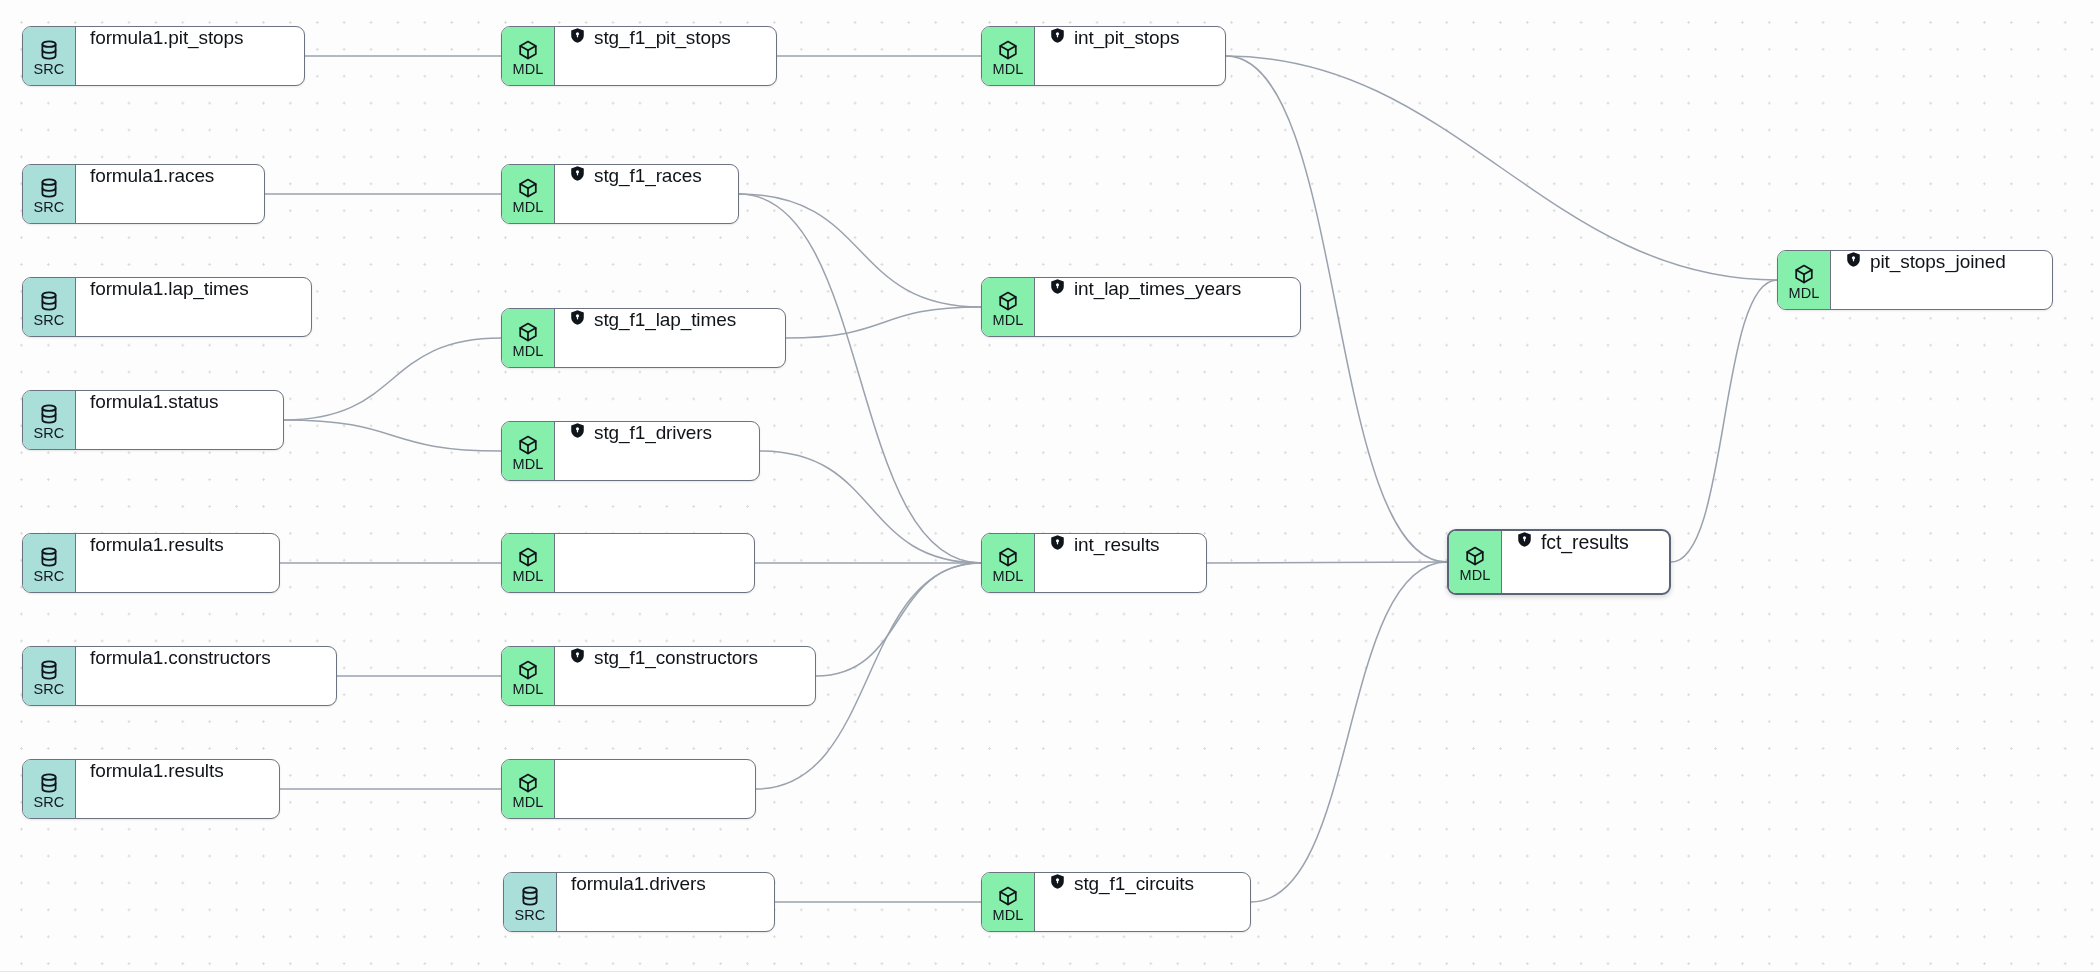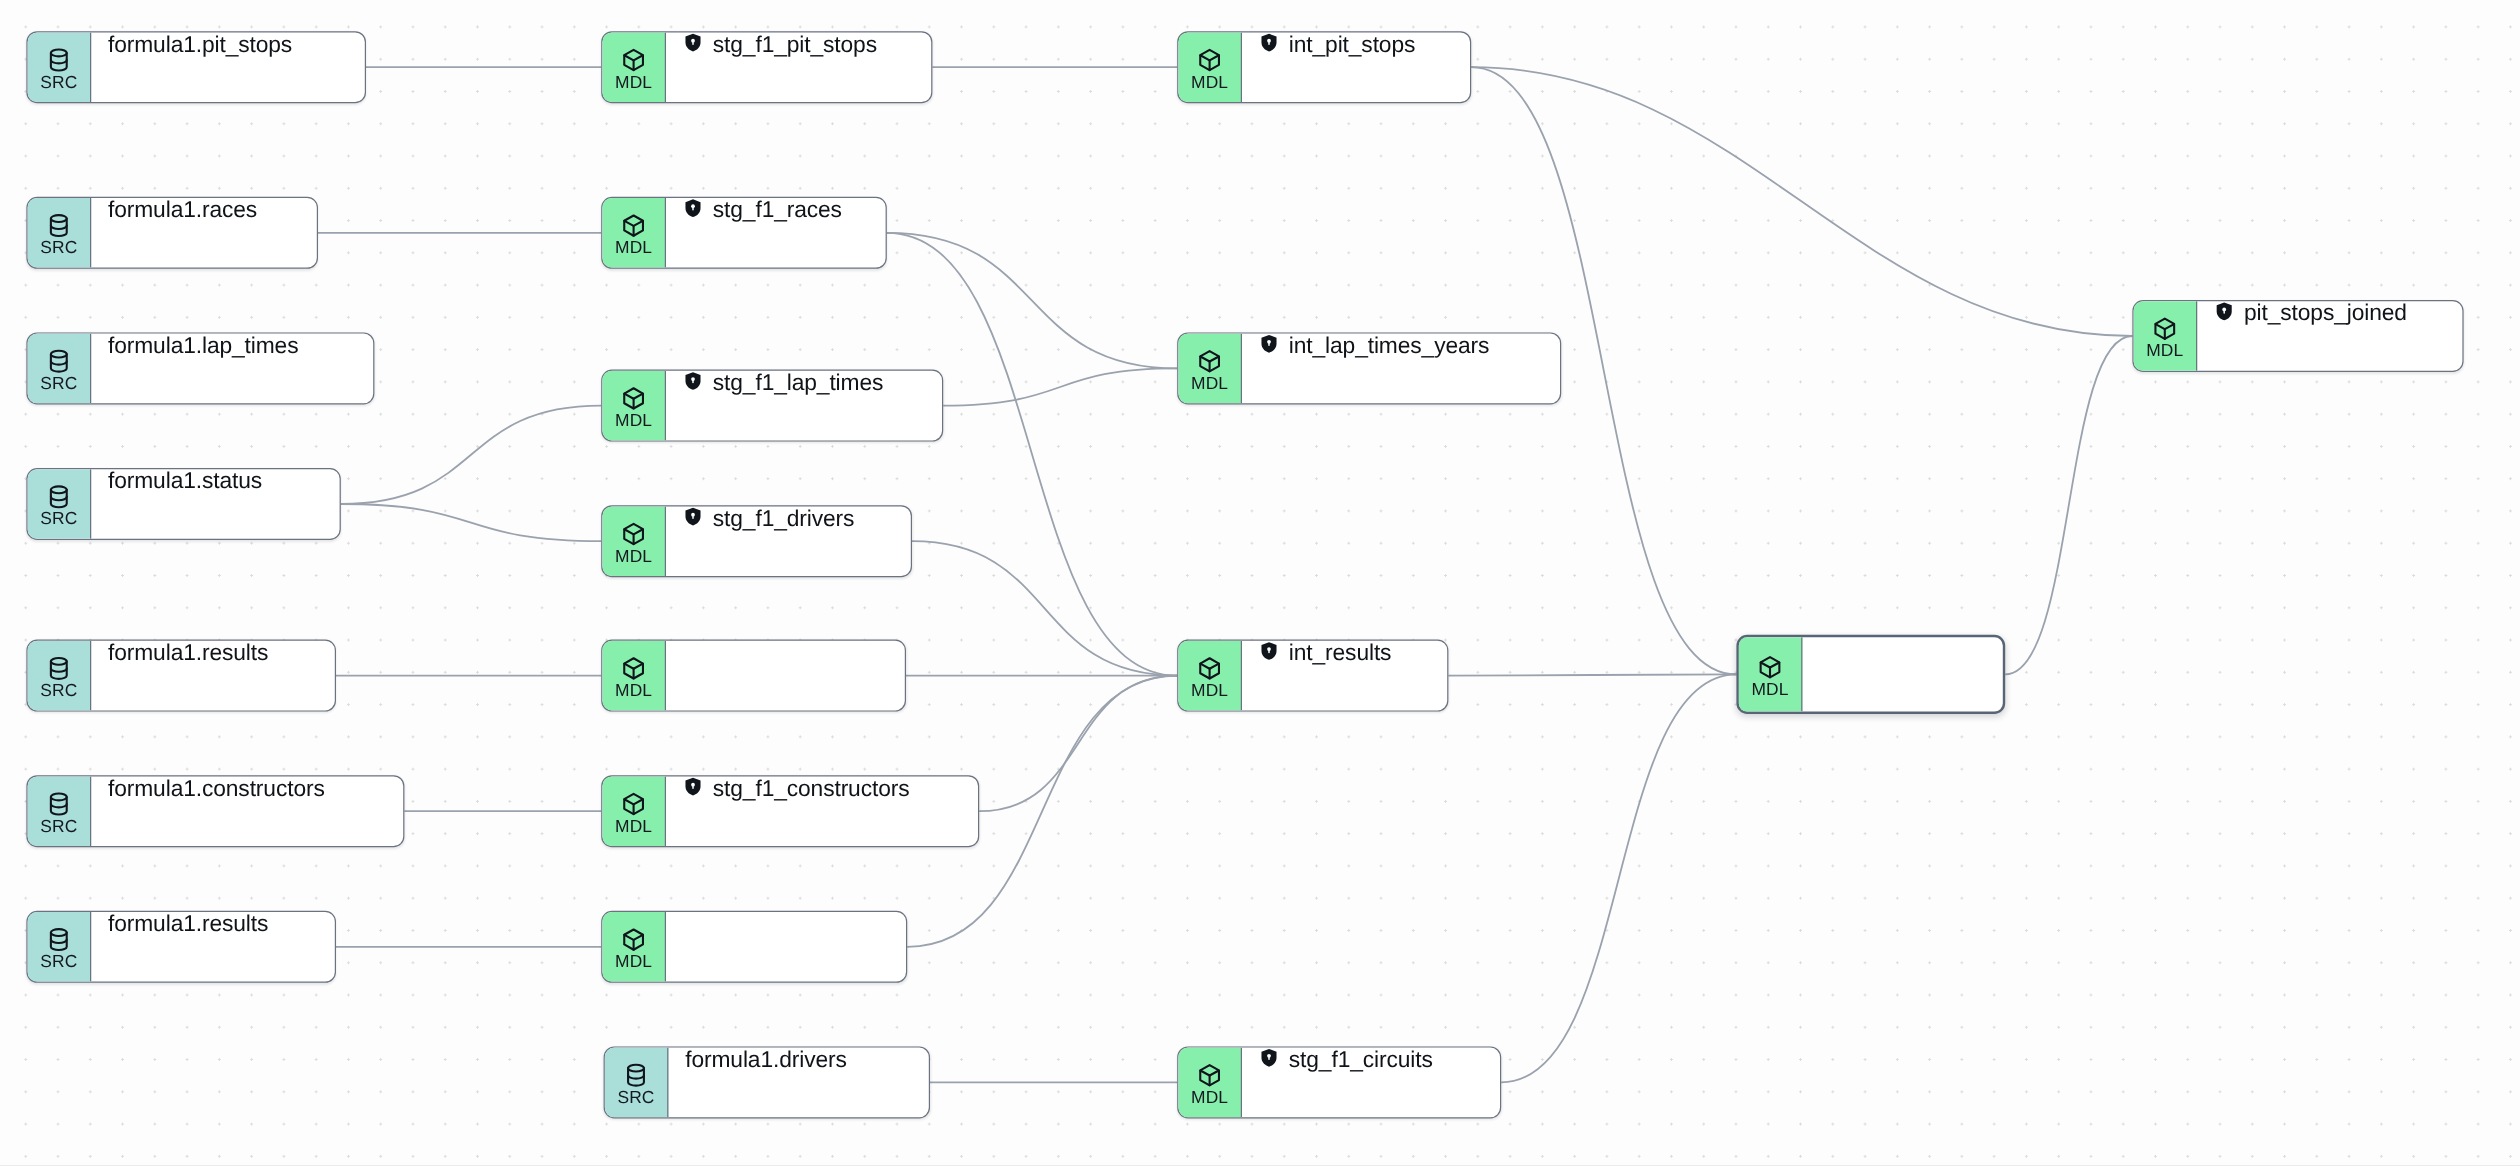--- a/index.html
+++ b/index.html
@@ -470,20 +470,30 @@
         <div class="badge mdl">
           <span class="badge-icon">
             <svg viewBox="0 0 24 24" fill="none" stroke="#10141b" stroke-width="1.9" stroke-linecap="round" stroke-linejoin="round">
               <path d="M20.5 7.6v8.8L12 21.2 3.5 16.4V7.6L12 2.8z"></path>
               <path d="M3.6 7.7L12 12.3l8.4-4.6"></path>
               <path d="M12 12.3v8.9"></path>
             </svg>
           </span>
           <span class="badge-text">MDL</span>
         </div>
+        <div class="body">
+          <span class="shield">
+            <svg viewBox="0 0 22 24" fill="#10141b">
+              <path d="M11 1.2 1.8 4.6v7.1c0 5.6 3.9 9.6 9.2 11.1 5.3-1.5 9.2-5.5 9.2-11.1V4.6L11 1.2z"></path>
+              <circle cx="11" cy="9.6" r="2.3" fill="#ffffff"></circle>
+              <rect x="10.1" y="10.2" width="1.8" height="4.6" rx="0.9" fill="#ffffff"></rect>
+            </svg>
+          </span>
+          <span class="label">fct_results</span>
+        </div>
       </div>
       <div class="node" style="left: 1777px; top: 250px; width: 276px; height: 60px;">
         <div class="badge mdl">
           <span class="badge-icon">
             <svg viewBox="0 0 24 24" fill="none" stroke="#10141b" stroke-width="1.9" stroke-linecap="round" stroke-linejoin="round">
               <path d="M20.5 7.6v8.8L12 21.2 3.5 16.4V7.6L12 2.8z"></path>
               <path d="M3.6 7.7L12 12.3l8.4-4.6"></path>
               <path d="M12 12.3v8.9"></path>
             </svg>
           </span>

